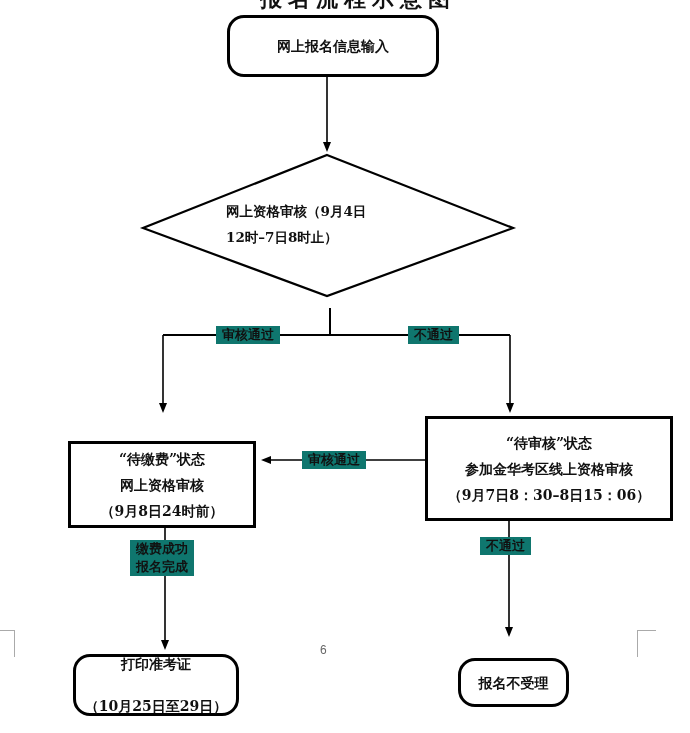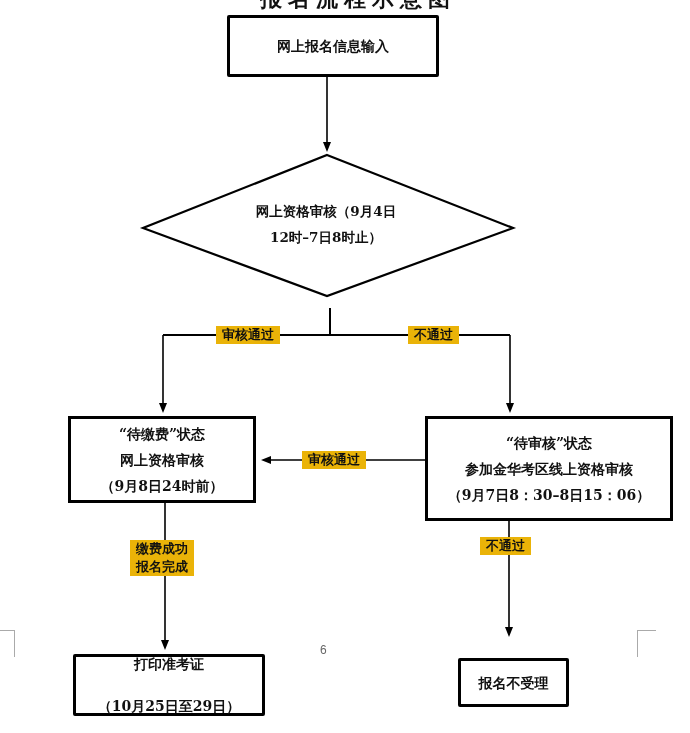--- a/index.html
+++ b/index.html
@@ -2,24 +2,24 @@
 <html><head>
 <meta charset="utf-8">
 <style>
   html, body { margin:0; padding:0; background:#ffffff; }
   body { width:690px; height:733px; position:relative; overflow:hidden;
          font-family:"DejaVu Serif","Liberation Serif",serif; color:#111; }
   svg.lines { position:absolute; left:0; top:0; width:690px; height:733px; }
   .box { position:absolute; border:3px solid #000; background:#fff; box-sizing:border-box;
          display:flex; flex-direction:column; align-items:center; justify-content:center;
          font-weight:bold; font-size:14px; line-height:26px; text-align:center; }
-  .rounded { border-radius:2px;gap:16px; }
-  .lbl { position:absolute; font-size:13px; font-weight:bold; background:#eab308;
+  .rounded { border-radius:17px;gap:16px; }
+  .lbl { position:absolute; font-size:13px; font-weight:bold; background:#0f766e;
          padding:0 6px; line-height:18px; white-space:nowrap; }
-  .diamond-text { position:absolute; font-size:13.5px; font-weight:bold; text-align:center; line-height:26px; }
+  .diamond-text { position:absolute; font-size:13.5px; font-weight:bold; text-align:left; line-height:26px; }
   .title { position:absolute; left:260px; top:-16px; font-size:22px; font-weight:bold; letter-spacing:6px; }
   .pagenum { position:absolute; left:320px; top:643px; font-size:12px; color:#666; font-family:"Liberation Sans",sans-serif; }
   .corner { position:absolute; border-color:#aaa; border-style:solid; width:18px; height:26px; }
 </style>
 </head>
 <body>
 
 <svg class="lines" viewBox="0 0 690 733">
   <defs>
     <marker id="ah" markerWidth="10" markerHeight="10" refX="5" refY="5" orient="auto" markerUnits="userSpaceOnUse">
@@ -44,42 +44,42 @@
 </div>
 
 <div class="diamond-text" style="left:226px;top:198px;width:200px;">
   <div>网上资格审核（9月4日</div>
   <div>12时–7日8时止）</div>
 </div>
 
 <div class="lbl" style="left:216px;top:326px;">审核通过</div>
 <div class="lbl" style="left:408px;top:326px;">不通过</div>
 
-<div class="box" style="left:68px;top:416px;width:188px;height:87px;">
+<div class="box" style="left:68px;top:441px;width:188px;height:87px;">
   <span>“待缴费”状态</span>
   <span>网上资格审核</span>
   <span>（9月8日24时前）</span>
 </div>
 
 <div class="box" style="left:425px;top:416px;width:248px;height:105px;">
   <span>“待审核”状态</span>
   <span>参加金华考区线上资格审核</span>
   <span>（9月7日8：30–8日15：06）</span>
 </div>
 
 <div class="lbl" style="left:302px;top:451px;">审核通过</div>
 
 <div class="lbl" style="left:130px;top:540px;text-align:left;">
   <div>缴费成功</div>
   <div>报名完成</div>
 </div>
 
 <div class="lbl" style="left:480px;top:537px;">不通过</div>
 
-<div class="box rounded" style="left:73px;top:654px;width:192px;height:62px;">
+<div class="box rounded" style="left:73px;top:654px;width:166px;height:62px;">
   <span>打印准考证</span>
   <span>（10月25日至29日）</span>
 </div>
 
 <div class="box rounded" style="left:458px;top:658px;width:111px;height:49px;font-size:14px;">
   <span>报名不受理</span>
 </div>
 
 <div class="pagenum">6</div>
 <div class="corner" style="left:-4px;top:630px;border-width:1px 1px 0 0;"></div>

